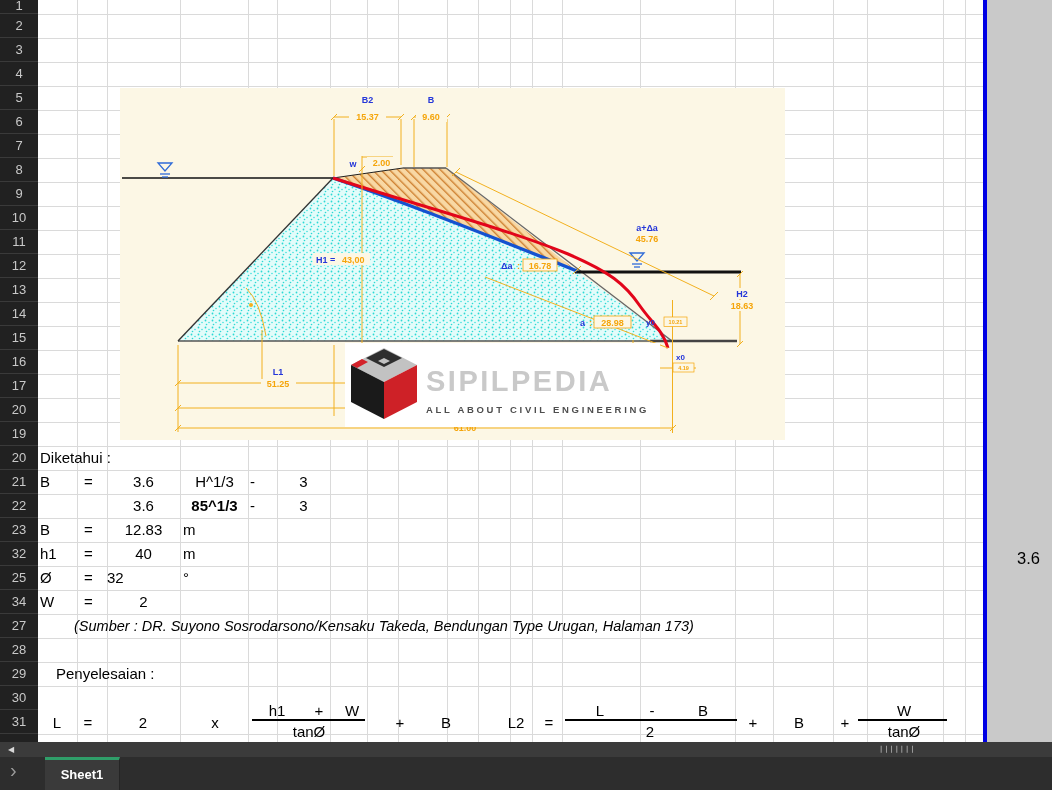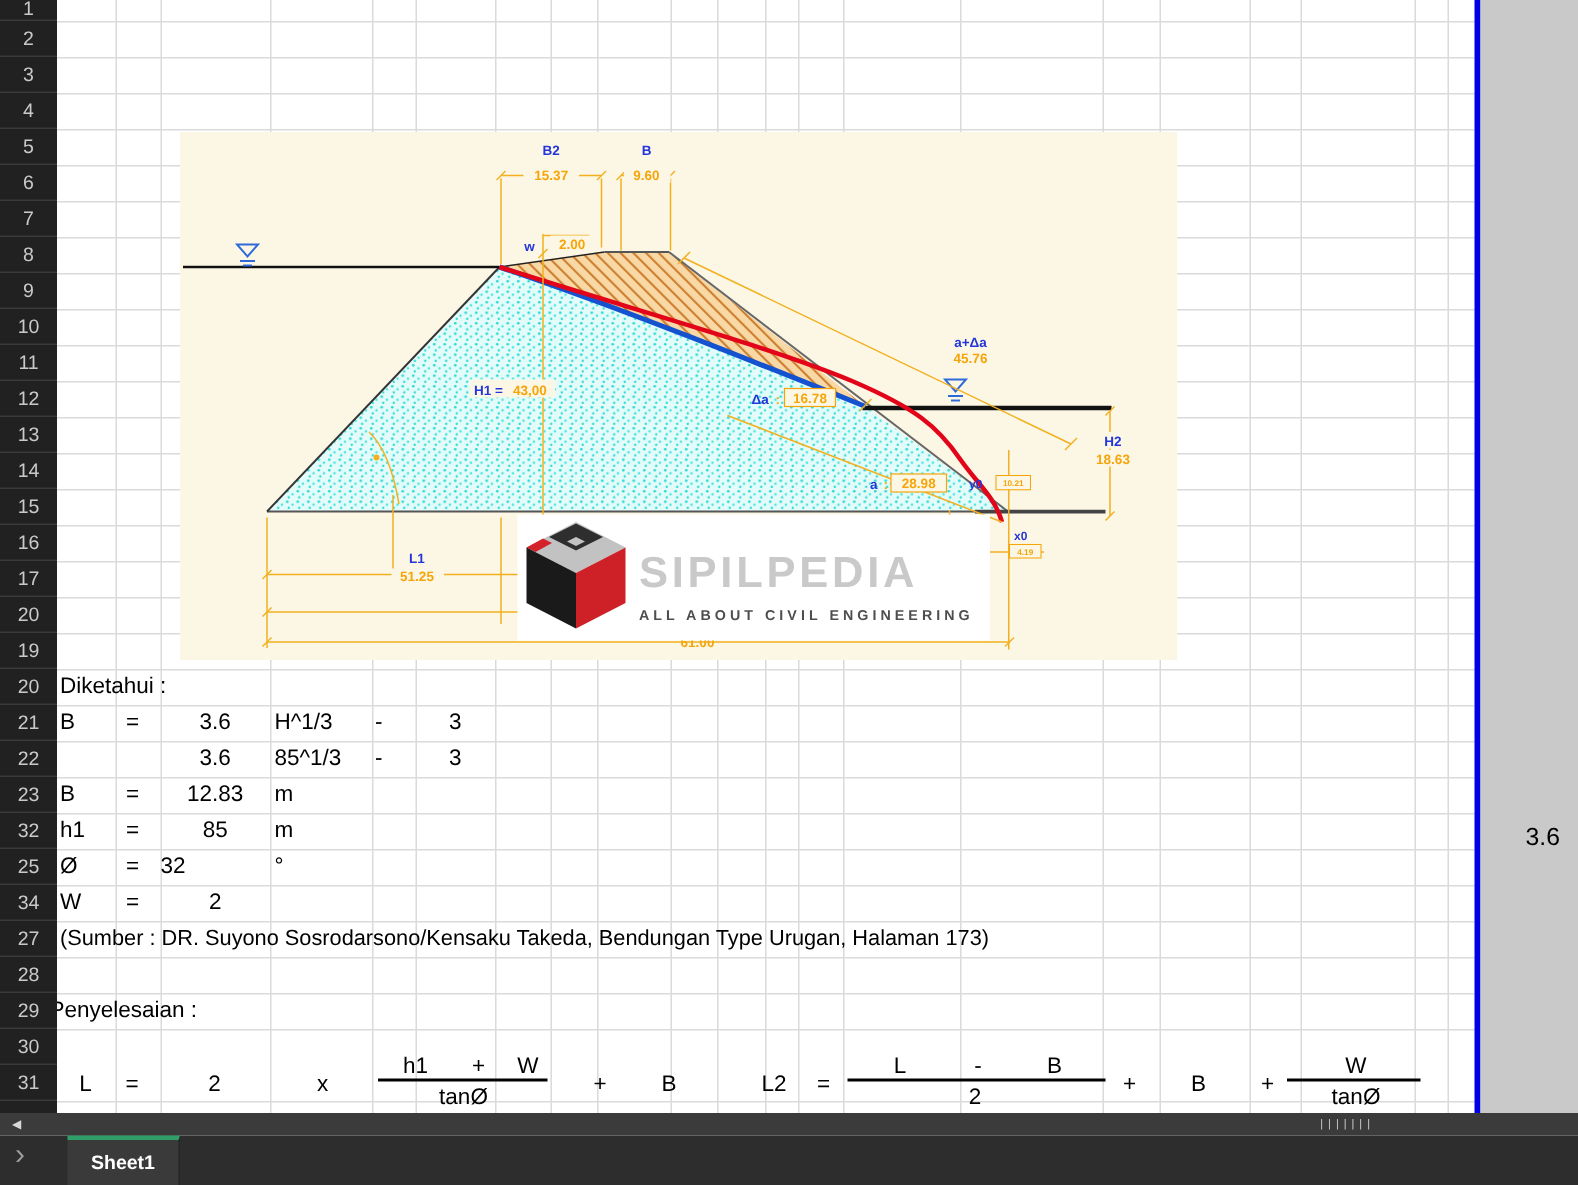--- a/index.html
+++ b/index.html
@@ -14,21 +14,21 @@
                   text-decoration:underline;color:#000;}
   .section-heading{position:absolute;left:48px;top:40px;height:22px;line-height:22px;
                    font-weight:bold;font-size:15px;color:#000;z-index:4;}
   
   .watermark{position:absolute;left:335px;top:507px;font-size:72px;line-height:1;letter-spacing:9px;
              color:#8c8c8c;z-index:3;}
   
   .diagram{position:absolute;left:120px;top:88px;width:665px;height:352px;z-index:5;}
   
   .cell{position:absolute;height:24px;line-height:24px;font-size:15px;color:#000;white-space:nowrap;z-index:6;}
-  .cell.italic{font-size:14.5px;}
+  .cell.italic{font-style:italic;font-size:14.5px;margin-left:34px;}
   
   .fm,.fnum,.fden{position:absolute;transform:translateX(-50%);font-size:15px;line-height:1;color:#000;z-index:6;white-space:nowrap;}
   .fm{top:715px;} .fnum{top:703px;} .fden{top:724px;}
   .fbar{position:absolute;height:2px;background:#000;top:719px;z-index:6;}
   
   .pagebreak{position:absolute;left:983px;top:0;width:4px;height:742px;background:#0000e4;z-index:7;}
   .outside{position:absolute;left:987px;top:0;width:65px;height:742px;background:#c9c9c9;z-index:7;}
   .outside-val{position:absolute;right:12px;top:549px;font-size:16.5px;color:#000;}
   
   .rowhead{position:absolute;left:0;top:0;width:38px;height:742px;background:#212121;z-index:8;}
@@ -263,44 +263,44 @@
       <text class="logo-name" x="306" y="303">SIPILPEDIA</text>
       <text class="logo-tag" x="306" y="325">ALL ABOUT CIVIL ENGINEERING</text>
     </g>
   </svg>
 
   <div id="cells">
       <div class="cell" style="left: 40px; top: 446px;">Diketahui :</div>
       <div class="cell" style="left: 40px; top: 470px; width: 36px; text-align: left;">B</div>
       <div class="cell" style="left: 84px; top: 470px; width: 21px; text-align: left;">=</div>
       <div class="cell" style="left: 107px; top: 470px; width: 73px; text-align: center;">3.6</div>
-      <div class="cell" style="left: 183px; top: 470px; width: 63px; text-align: left;">H^1/3</div>
+      <div class="cell" style="left: 183px; top: 470px; width: 63px; text-align: center;">H^1/3</div>
       <div class="cell" style="left: 250px; top: 470px; width: 25px; text-align: left;">-</div>
       <div class="cell" style="left: 277px; top: 470px; width: 53px; text-align: center;">3</div>
       <div class="cell" style="left: 107px; top: 494px; width: 73px; text-align: center;">3.6</div>
-      <div class="cell" style="left: 183px; top: 494px; width: 63px; text-align: left;">85^1/3</div>
+      <div class="cell" style="left: 183px; top: 494px; width: 63px; text-align: center; font-weight: bold;">85^1/3</div>
       <div class="cell" style="left: 250px; top: 494px; width: 25px; text-align: left;">-</div>
       <div class="cell" style="left: 277px; top: 494px; width: 53px; text-align: center;">3</div>
       <div class="cell" style="left: 40px; top: 518px; width: 36px; text-align: left;">B</div>
       <div class="cell" style="left: 84px; top: 518px; width: 21px; text-align: left;">=</div>
       <div class="cell" style="left: 107px; top: 518px; width: 73px; text-align: center;">12.83</div>
       <div class="cell" style="left: 183px; top: 518px; width: 63px; text-align: left;">m</div>
       <div class="cell" style="left: 40px; top: 542px; width: 36px; text-align: left;">h1</div>
       <div class="cell" style="left: 84px; top: 542px; width: 21px; text-align: left;">=</div>
-      <div class="cell" style="left: 107px; top: 542px; width: 73px; text-align: center;">85</div>
+      <div class="cell" style="left: 107px; top: 542px; width: 73px; text-align: center;">40</div>
       <div class="cell" style="left: 183px; top: 542px; width: 63px; text-align: left;">m</div>
       <div class="cell" style="left: 40px; top: 566px; width: 36px; text-align: left;">Ø</div>
       <div class="cell" style="left: 84px; top: 566px; width: 21px; text-align: left;">=</div>
       <div class="cell" style="left: 107px; top: 566px; width: 73px; text-align: left;">32</div>
       <div class="cell" style="left: 183px; top: 566px; width: 63px; text-align: left;">°</div>
       <div class="cell" style="left: 40px; top: 590px; width: 36px; text-align: left;">W</div>
       <div class="cell" style="left: 84px; top: 590px; width: 21px; text-align: left;">=</div>
       <div class="cell" style="left: 107px; top: 590px; width: 73px; text-align: center;">2</div>
       <div class="cell italic" style="left: 40px; top: 614px;">(Sumber : DR. Suyono Sosrodarsono/Kensaku Takeda, Bendungan Type Urugan, Halaman 173)</div>
-      <div class="cell" style="left: 33px; top: 662px;">Penyelesaian :</div>
+      <div class="cell" style="left: 56px; top: 662px;">Penyelesaian :</div>
     </div>
 
   <div>
     <span class="fm" style="left:57px">L</span>
     <span class="fm" style="left:88px">=</span>
     <span class="fm" style="left:143px">2</span>
     <span class="fm" style="left:215px">x</span>
     <span class="fnum" style="left:277px">h1</span>
     <span class="fnum" style="left:319px">+</span>
     <span class="fnum" style="left:352px">W</span>

